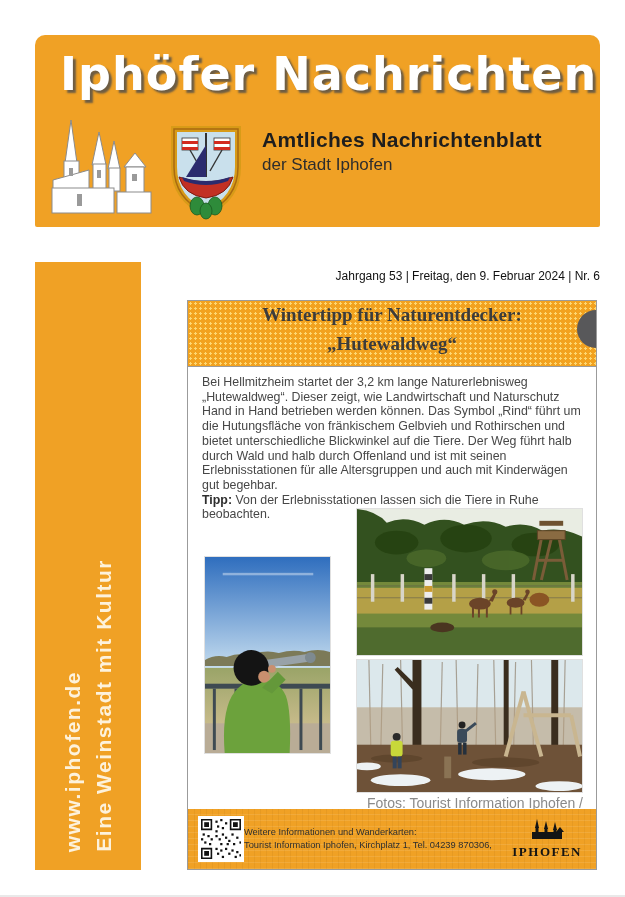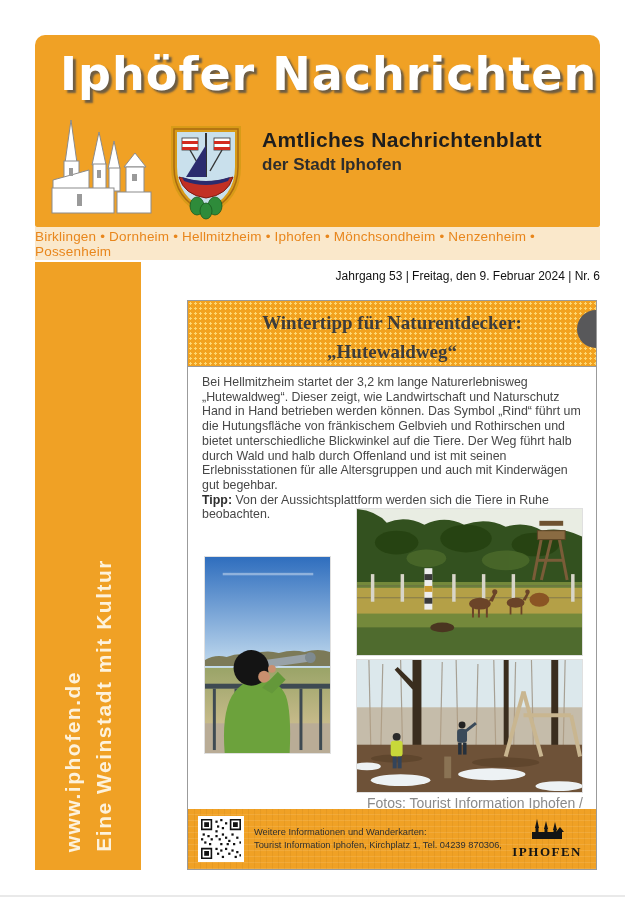--- a/index.html
+++ b/index.html
@@ -16,21 +16,21 @@
   .masthead-title {
     position:absolute; left:25px; top:12px; width:530px;
     font-family:"DejaVu Sans", sans-serif; font-weight:bold;
     font-size:46px; color:#ffffff; letter-spacing:1px; white-space:nowrap;
     text-shadow:3px 3px 2px rgba(75,75,75,0.8);
   }
   .church-drawing { position:absolute; left:12px; top:83px; width:108px; height:100px; }
   .coat-of-arms { position:absolute; left:130px; top:86px; width:82px; height:100px; }
   .masthead-sub { position:absolute; left:227px; top:93px; color:#1e1e1e; }
   .masthead-sub .l1 { font-size:21px; font-weight:bold; letter-spacing:0.3px; }
-  .masthead-sub .l2 { font-size:17px; font-weight:bold; color:#2d2d2d; margin-top:3px; }
+  .masthead-sub .l2 { font-size:17px; font-weight:normal; color:#2d2d2d; margin-top:3px; }
   
   .districts {
     position:absolute; left:35px; top:227px; width:565px; height:33px;
     background:#FAE8CB; display:flex; align-items:center; justify-content:center;
     color:#E8861C; font-size:13.5px; letter-spacing:0.2px;
   }
   
   .issue-line {
     position:absolute; right:25px; top:269px; font-size:12px; font-weight:normal; color:#111;
   }
@@ -47,21 +47,21 @@
   }
   
   .article-box {
     position:absolute; left:187px; top:300px; width:410px; height:570px;
     border:1px solid #9b9b9b; background:#ffffff;
   }
   .article-banner {
     position:relative; width:100%; height:66px; background-color:#F2A21F;
     background-image:radial-gradient(circle, rgba(255,225,130,0.85) 1px, rgba(0,0,0,0) 1.4px);
     background-size:5px 5px;
-    display:flex; flex-direction:column; align-items:center; justify-content:flex-end;
+    display:flex; flex-direction:column; align-items:center; justify-content:flex-start;
     border-bottom:1px solid #9b9b9b;
   }
   .article-banner .t {
     font-family:"Liberation Serif", serif; font-weight:bold; font-size:19px;
     color:#3C3C3C; line-height:1.5; text-align:center;
   }
   .banner-notch {
     position:absolute; right:0; top:9px; width:19px; height:38px;
     background:#58585A; border-radius:19px 0 0 19px;
   }
@@ -78,21 +78,21 @@
     position:absolute; left:168px; top:494px; width:227px;
     text-align:right; font-size:14px; color:#8a8a8a;
   }
   
   .article-footer {
     position:absolute; left:0; bottom:0; width:100%; height:60px;
     background-color:#F0A125;
     background-image:
       repeating-linear-gradient(0deg, rgba(255,255,255,0.10) 0 1px, rgba(0,0,0,0) 1px 6px),
       repeating-linear-gradient(90deg, rgba(120,70,0,0.08) 0 1px, rgba(0,0,0,0) 1px 6px);
-    display:flex; align-items:center; padding:0 10px; gap:10px;
+    display:flex; align-items:center; padding:0 10px; 
   }
   .qr-box { background:#ffffff; width:46px; height:46px; padding:3px; flex:0 0 auto; }
   .qr-box svg { display:block; width:100%; height:100%; }
   .footer-text { flex:1; font-size:9.3px; color:#2E2E2E; line-height:1.45; }
   .footer-text .row { display:flex; align-items:center; gap:3px; }
   .soc-icon { width:10px; height:10px; flex:0 0 auto; }
   .footer-logo { flex:0 0 auto; text-align:center; color:#141414; padding-right:4px; }
   .footer-logo .logo-text {
     font-family:"Liberation Serif", serif; font-weight:bold; font-size:13px;
     letter-spacing:1.5px; margin-top:1px;
@@ -151,43 +151,40 @@
         <ellipse cx="40" cy="90" rx="6" ry="8"></ellipse>
       </g>
     </svg>
 
     <div class="masthead-sub">
       <div class="l1">Amtliches Nachrichtenblatt</div>
       <div class="l2">der Stadt Iphofen</div>
     </div>
   </div>
 
-  <div class="districts">
-    <span>Birklingen • Dornheim • Hellmitzheim • Iphofen • Mönchsondheim • Nenzenheim • Possenheim</span>
-  </div>
 
   <div class="issue-line">Jahrgang 53 | Freitag, den 9. Februar 2024 | Nr. 6</div>
 
   <div class="sidebar">
     <span>www.iphofen.de</span>
     <span>Eine Weinstadt mit Kultur</span>
   </div>
 
   <div class="article-box">
 
     <div class="article-banner">
       <div class="t">Wintertipp für Naturentdecker:</div>
       <div class="t">„Hutewaldweg“</div>
       <div class="banner-notch"></div>
     </div>
 
     <div class="article-body">
       <span>Bei Hellmitzheim startet der 3,2 km lange Naturerlebnisweg „Hutewaldweg“. Dieser zeigt, wie Landwirtschaft und Naturschutz Hand in Hand betrieben werden können. Das Symbol „Rind“ führt um die Hutungsfläche von fränkischem Gelbvieh und Rothirschen und bietet unterschiedliche Blickwinkel auf die Tiere. Der Weg führt halb durch Wald und halb durch Offenland und ist mit seinen Erlebnisstationen für alle Altersgruppen und auch mit Kinderwägen gut begehbar.</span><br>
       <b>Tipp:</b>
-      <span>Von der Aussichtsplattform werden sich die Tiere in Ruhe beobachten.</span>
+      <span>Von der Erlebnisstationen lassen sich die Tiere in Ruhe beobachten.</span>
     </div>
 
     <div class="photo photo-left">
       <svg viewBox="0 0 127 198" preserveAspectRatio="none">
         <defs>
           <linearGradient id="sky1" x1="0" y1="0" x2="0" y2="1">
             <stop offset="0" stop-color="#2F6EBE"></stop>
               <stop offset="1" stop-color="#C4DCEF"></stop>
           </linearGradient>
           <linearGradient id="field1" x1="0" y1="0" x2="0" y2="1">

